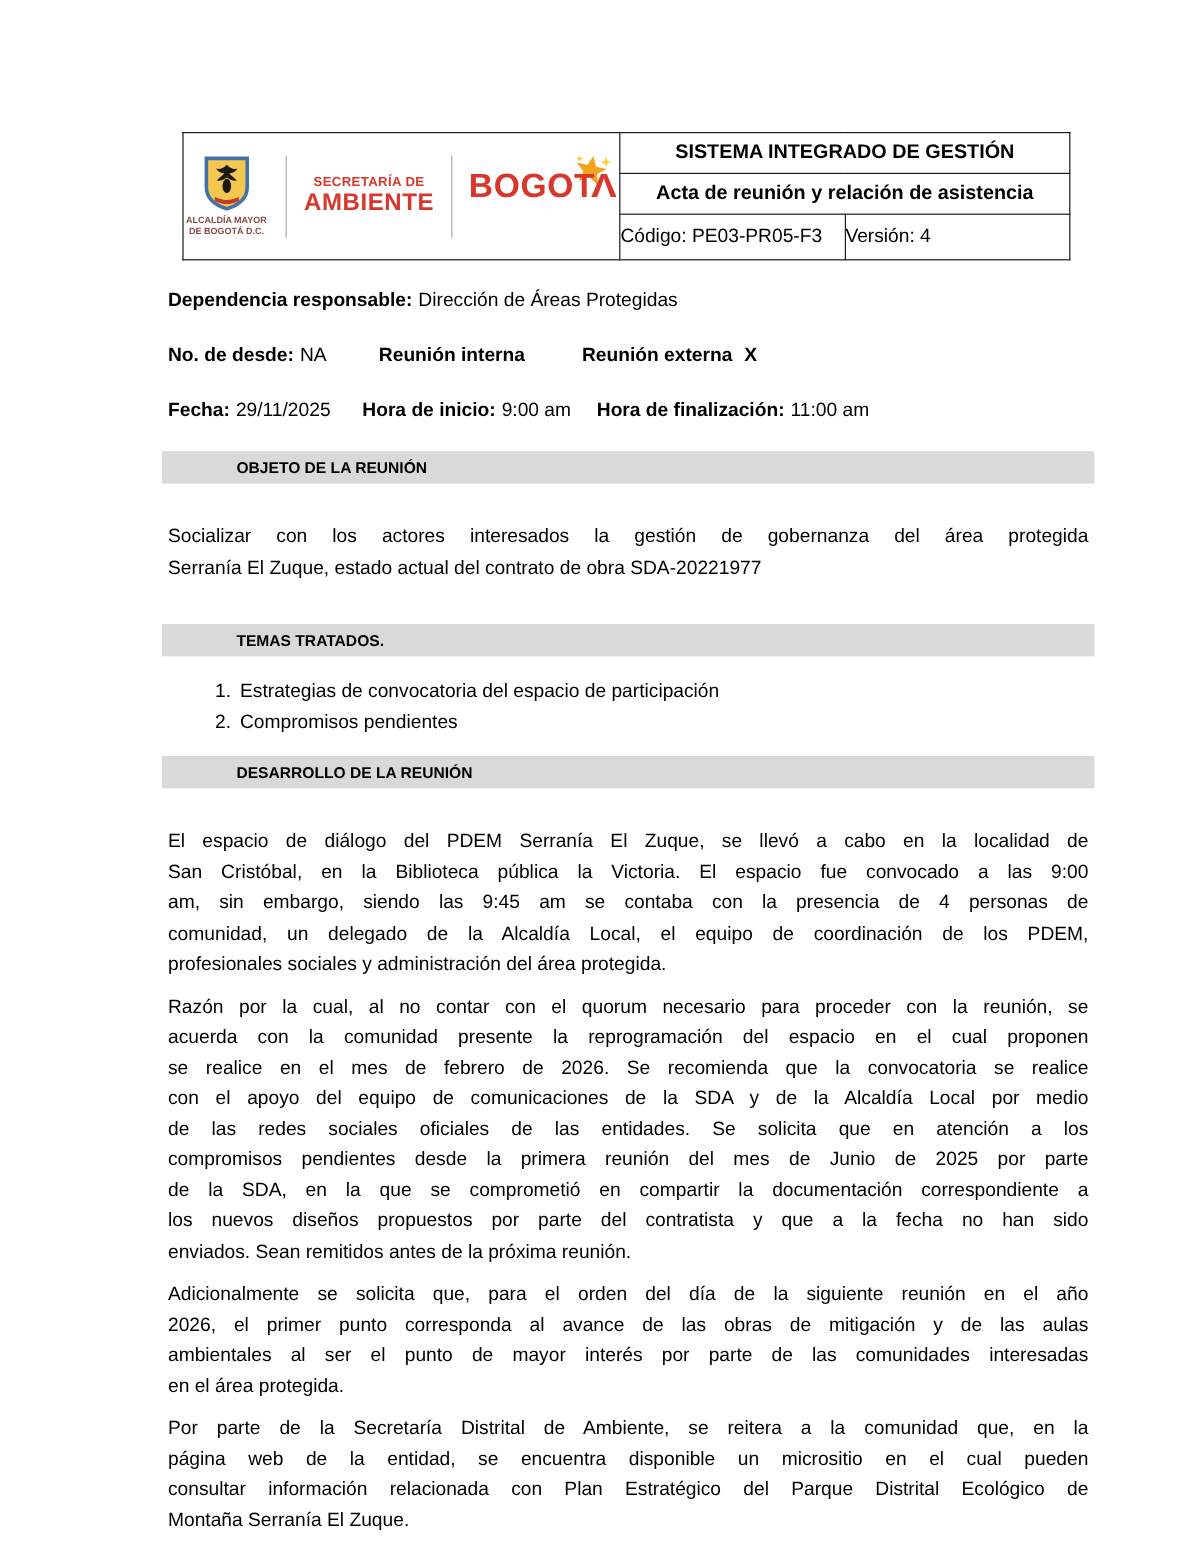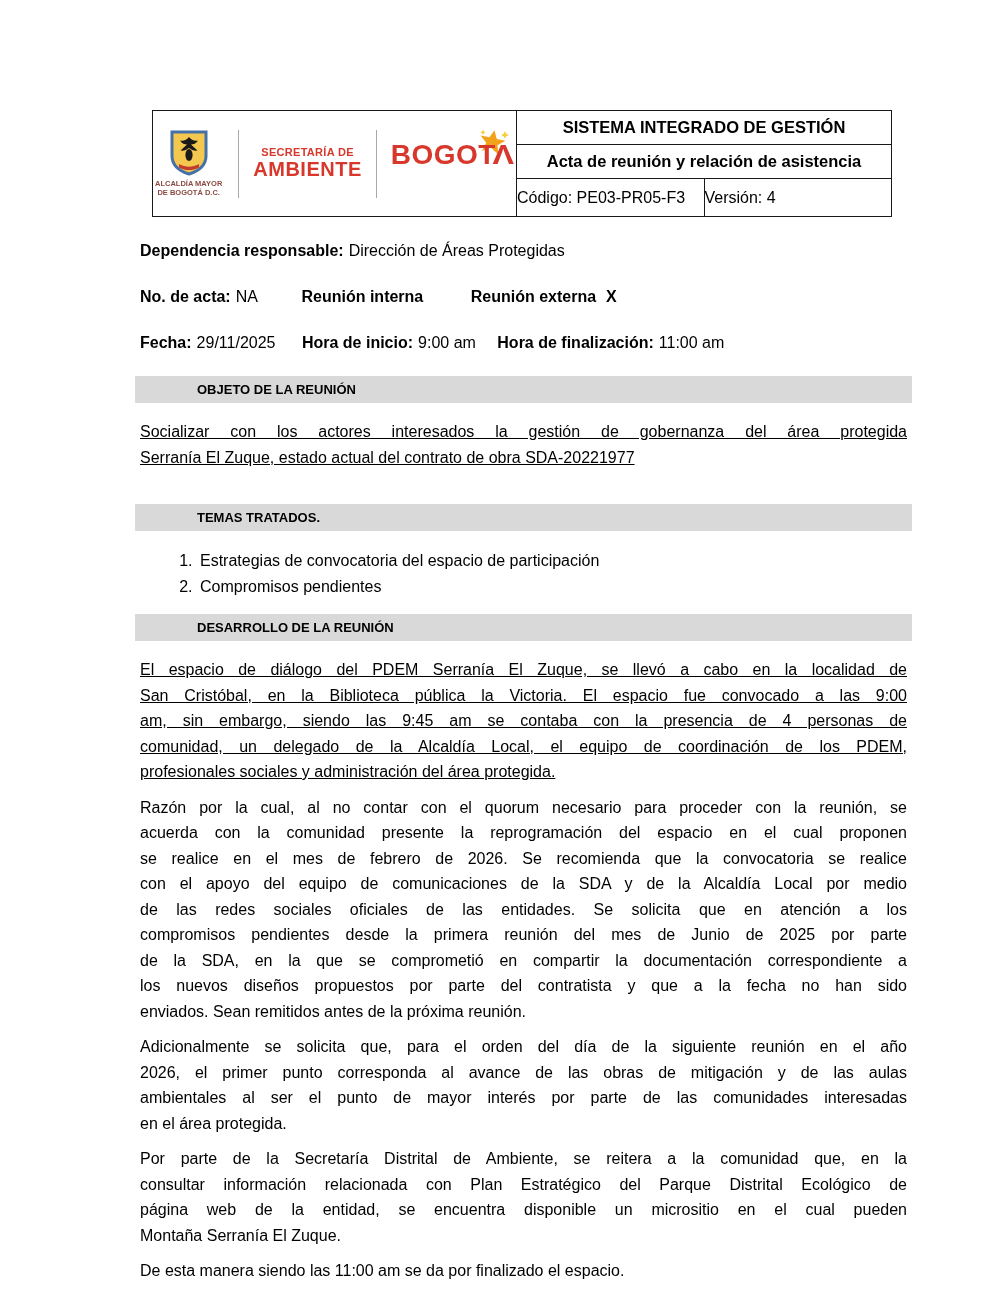--- a/index.html
+++ b/index.html
@@ -56,21 +56,21 @@
     font-weight: bold; font-size: 13px; padding-left: 62px;
     margin-left: -5px; width: 777px; box-sizing: border-box;
   }
   .mt22 { margin-top: 22px; } .mt23 { margin-top: 34px; } .mt14 { margin-top: 14px; }
 
   
   .para { margin: 19px 0 0 0; }
   .para.tight { margin-top: 10px; }
   .para .line { line-height: 25.5px; text-align: justify; text-align-last: justify; }
   .para .line.last { text-align-last: left; }
-  .para.first-after-bar { margin-top: 16px; text-decoration: underline; }
+  .para.first-after-bar { margin-top: 32px; }
 
   ol.temas-list { margin: 17px 0 0 0; padding-left: 57px; }
   ol.temas-list li { line-height: 26px; padding-left: 3px; }
 </style>
 </head>
 <body>
 
 <div class="content">
 
   <table class="header-table">
@@ -124,21 +124,21 @@
       </td>
     </tr>
   </tbody>
     </table>
 
   <div class="meta">
     <div class="meta-line">
       <span class="lbl">Dependencia responsable:</span><span>Dirección de Áreas Protegidas</span>
     </div>
     <div class="meta-line">
-      <span class="lbl">No. de acta:</span><span>NA</span>
+      <span class="lbl">No. de desde:</span><span>NA</span>
       <span class="b ml40">Reunión interna</span>
       <span class="b ml43">Reunión externa</span><span class="b ml10">X</span>
     </div>
     <div class="meta-line">
       <span class="lbl">Fecha:</span><span>29/11/2025</span>
       <span class="lbl ml22">Hora de inicio:</span><span>9:00 am</span>
       <span class="lbl ml17">Hora de finalización:</span><span>11:00 am</span>
     </div>
   </div>
 
@@ -174,21 +174,21 @@
       <div class="line last">enviados. Sean remitidos antes de la próxima reunión.</div>
     </div>
   <div class="para tight">
       <div class="line">Adicionalmente se solicita que, para el orden del día de la siguiente reunión en el año</div>
       <div class="line">2026, el primer punto corresponda al avance de las obras de mitigación y de las aulas</div>
       <div class="line">ambientales al ser el punto de mayor interés por parte de las comunidades interesadas</div>
       <div class="line last">en el área protegida.</div>
     </div>
   <div class="para tight">
       <div class="line">Por parte de la Secretaría Distrital de Ambiente, se reitera a la comunidad que, en la</div>
+      <div class="line">página web de la entidad, se encuentra disponible un micrositio en el cual pueden</div>
       <div class="line">consultar información relacionada con Plan Estratégico del Parque Distrital Ecológico de</div>
-      <div class="line">página web de la entidad, se encuentra disponible un micrositio en el cual pueden</div>
       <div class="line last">Montaña Serranía El Zuque.</div>
     </div>
   <div class="para tight">
       <div class="line last">De esta manera siendo las 11:00 am se da por finalizado el espacio.</div>
     </div>
 
 </div>
 
 </body></html>

